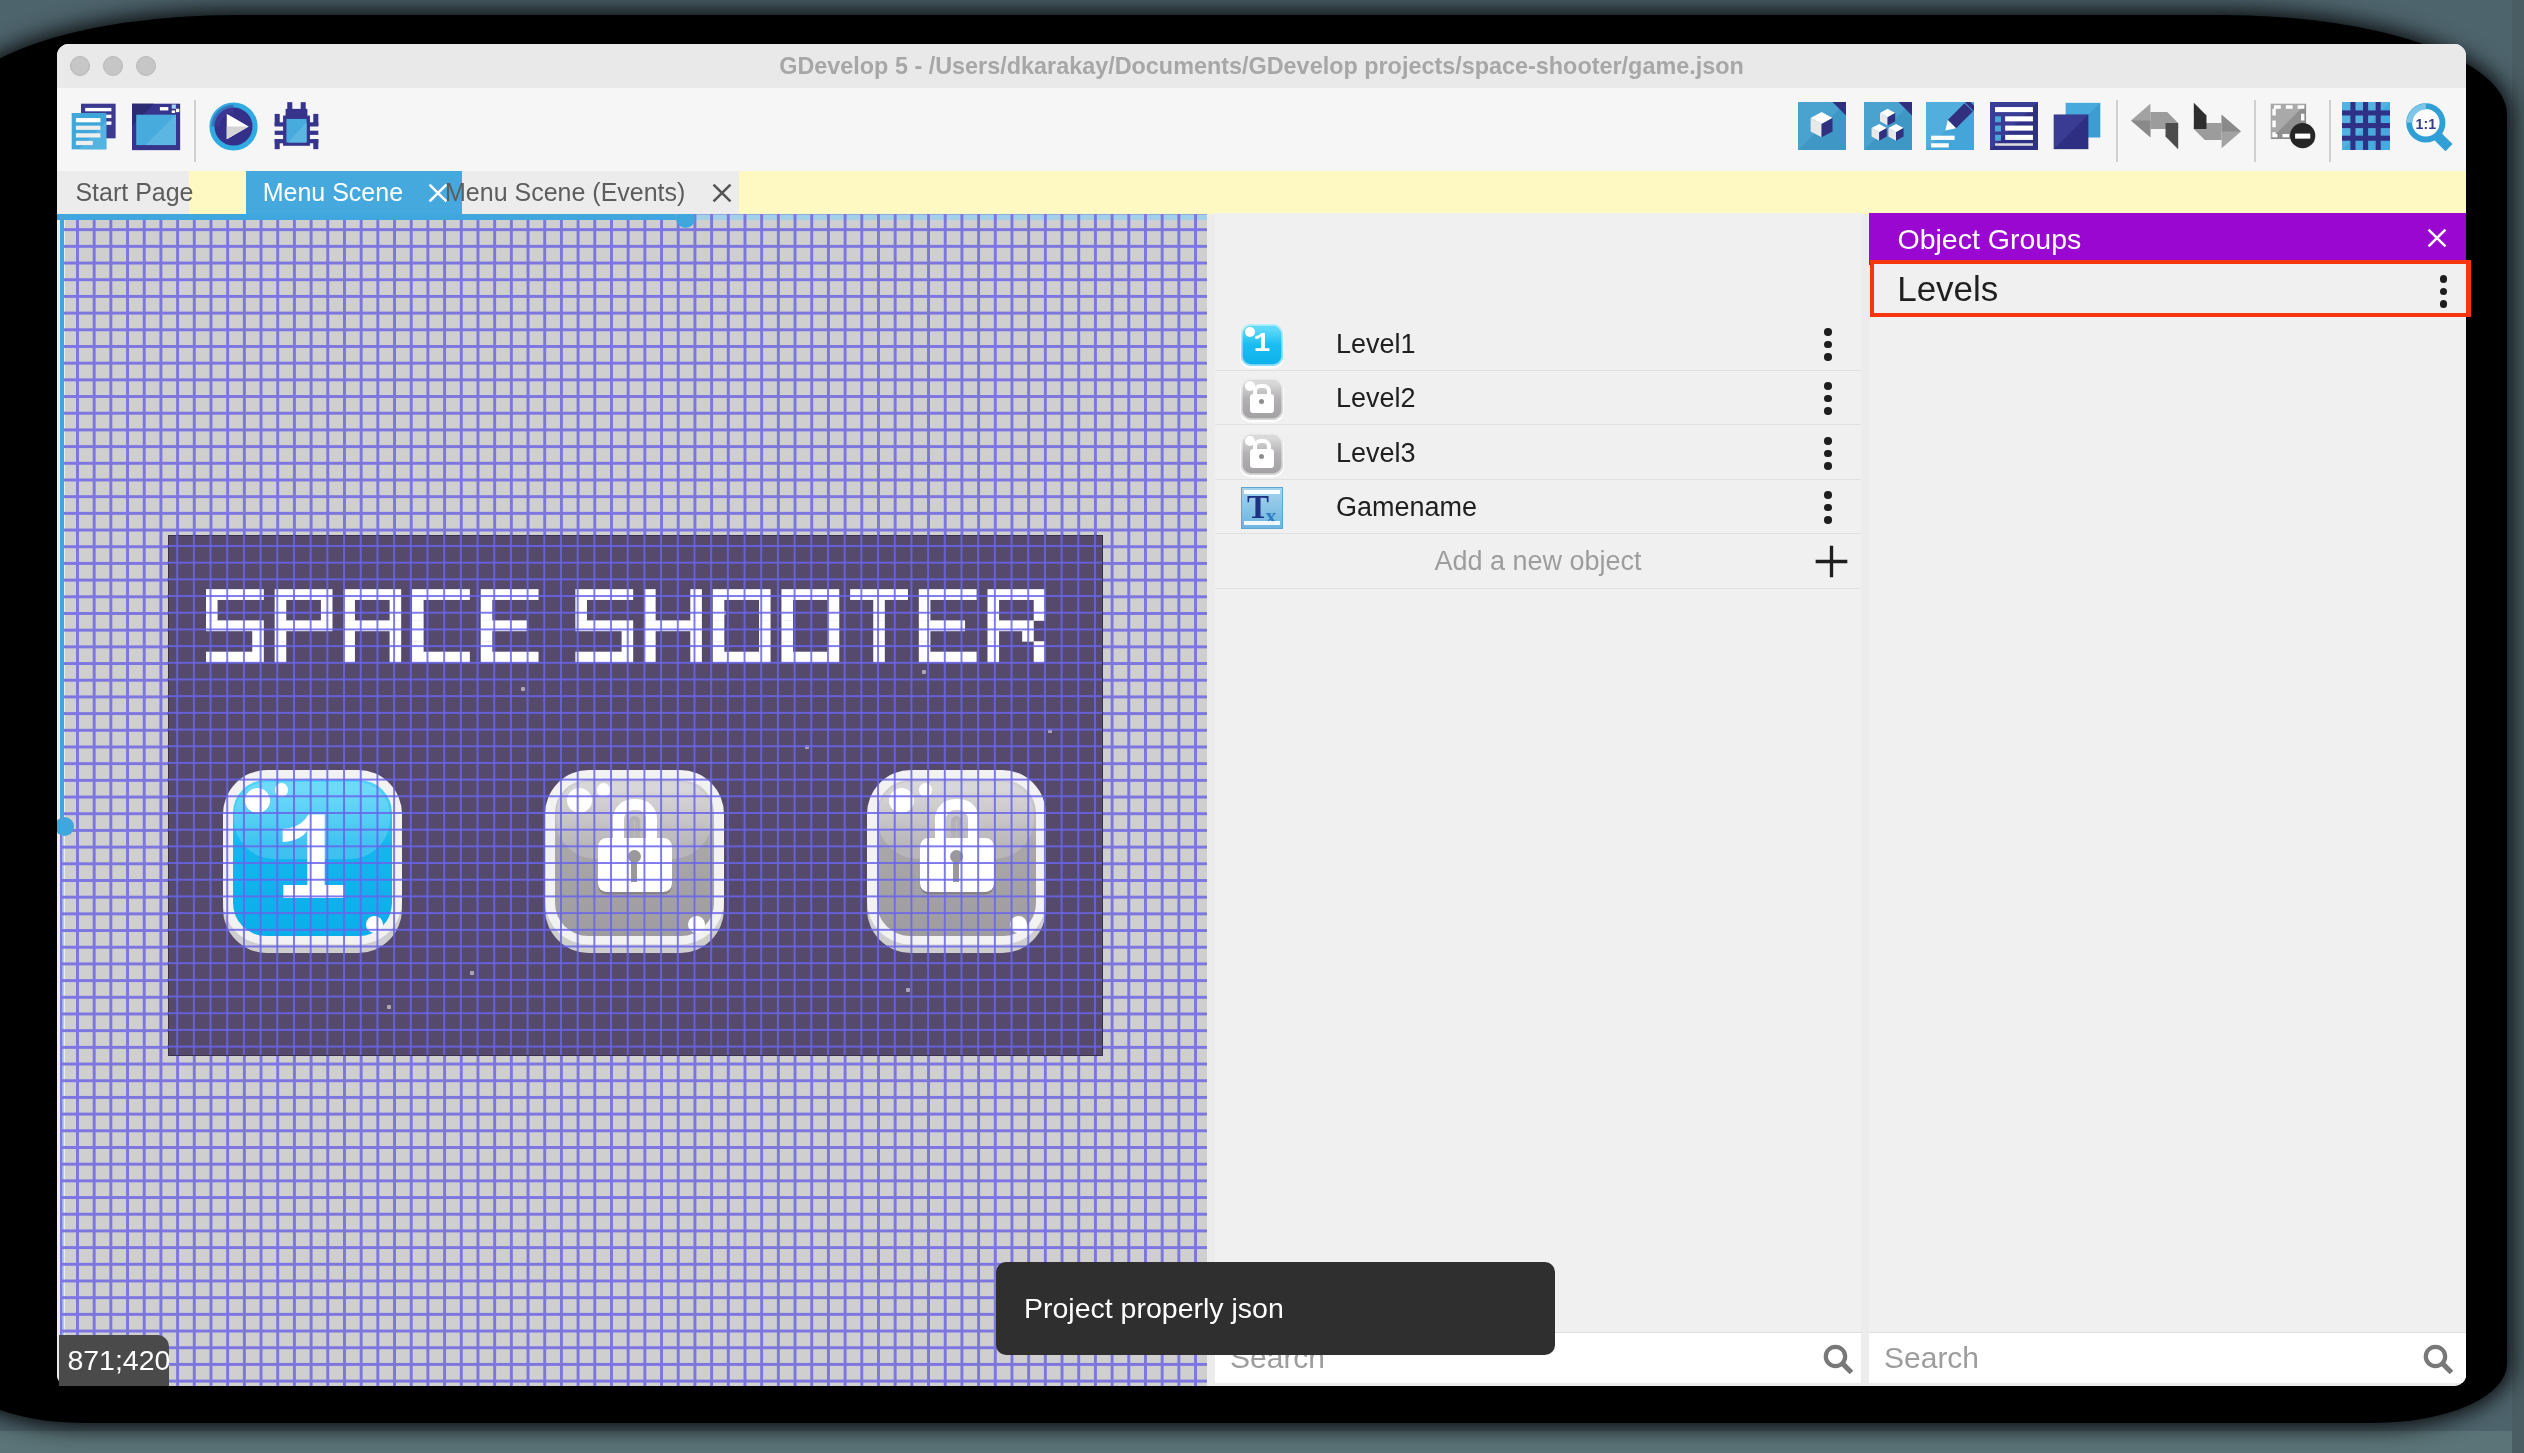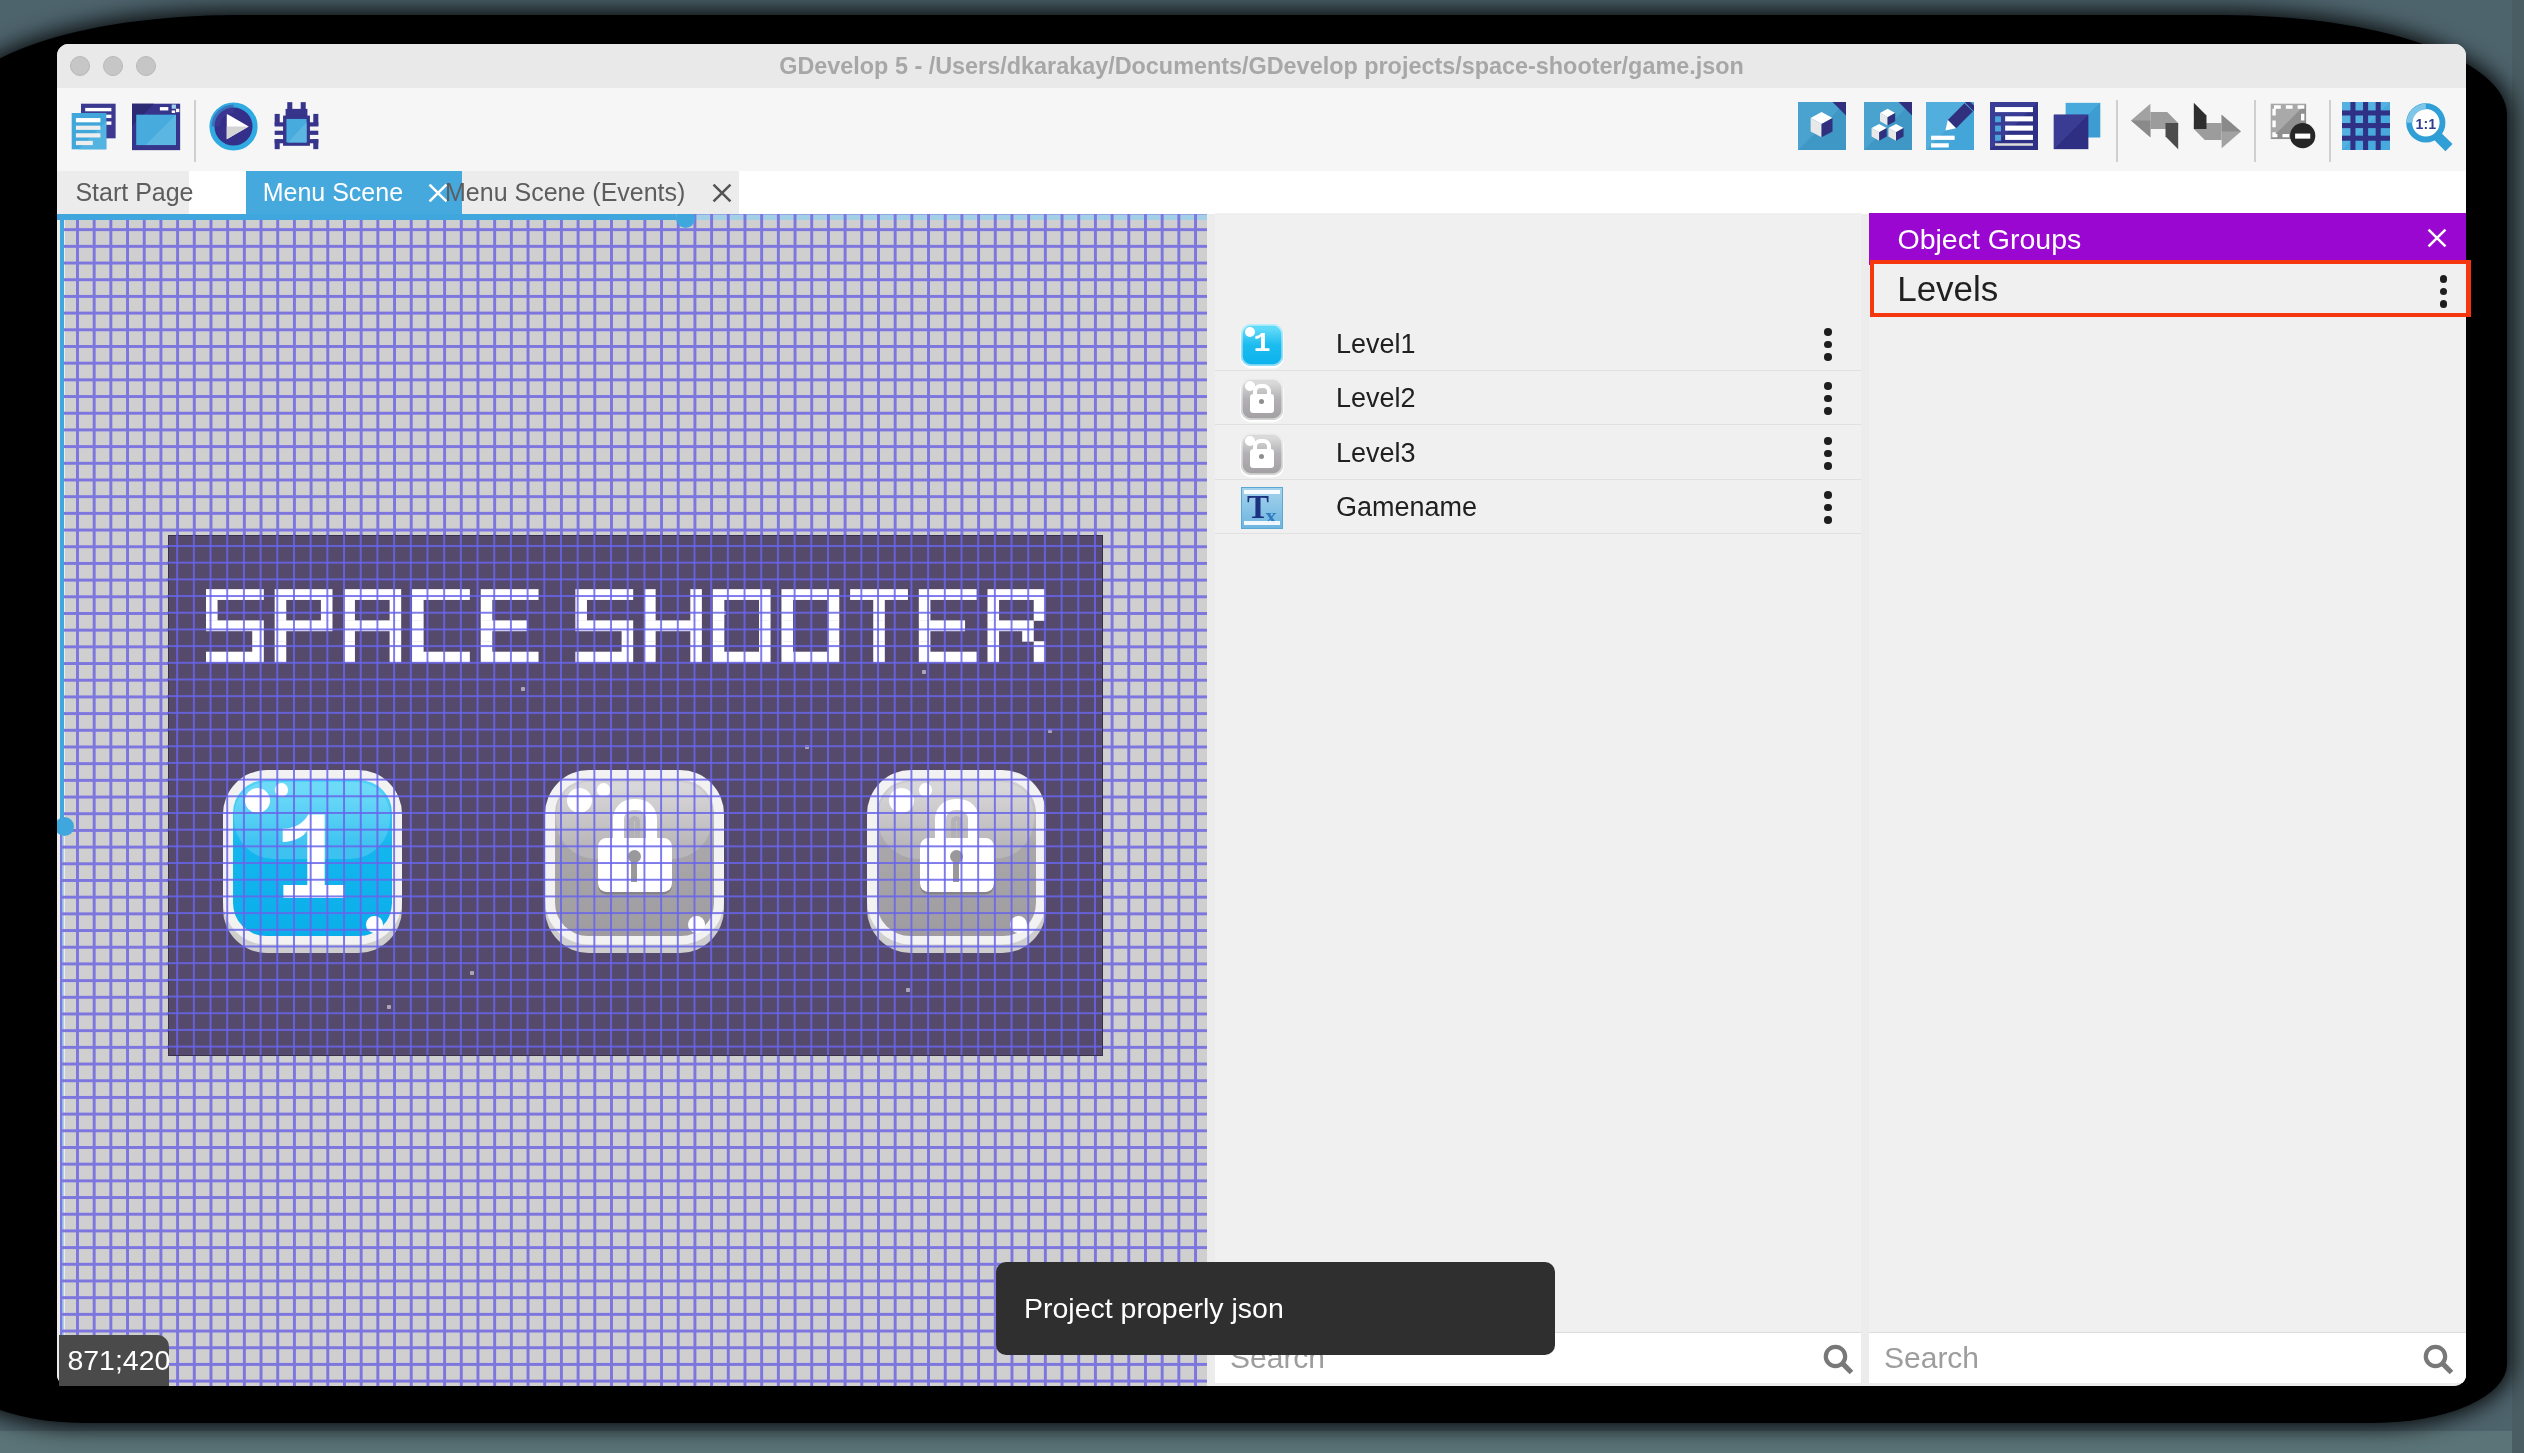--- a/index.html
+++ b/index.html
@@ -8,21 +8,21 @@
 #win{position:absolute;left:57px;top:44px;width:2409px;height:1342px;background:#ececec;border-radius:11.7px;overflow:hidden;isolation:isolate;}
 
 #titlebar{position:absolute;left:0;top:0;width:2409px;height:44px;background:#e9e9e9;border-bottom:0.8px solid #d4d4d4;}
 .tl{position:absolute;top:11.7px;width:20px;height:20px;border-radius:50%;background:#c6c6c6;border:0.8px solid #b8b8b8;box-sizing:border-box;}
 #title{position:absolute;left:0;right:0;top:0;height:44px;line-height:45px;text-align:center;font-size:23.4px;font-weight:bold;color:#a7a7a7;letter-spacing:0px;}
 
 #toolbar{position:absolute;left:0;top:44px;width:2409px;height:83px;background:#f6f6f6;}
 .sep{position:absolute;top:11.7px;width:1.7px;height:62px;background:#cfcfcf;}
 .ticon{position:absolute;top:14.2px;}
 
-#tabbar{position:absolute;left:0;top:127px;width:2409px;height:43px;background:#ffffff;}
+#tabbar{position:absolute;left:0;top:127px;width:2409px;height:43px;background:#fef9c3;}
 .tabbg{position:absolute;top:0;height:43px;background:#ececec;}
 #tabbar .tab{position:absolute;top:0;height:43px;line-height:43px;font-size:25px;color:#5d5d5d;}
 #activetab{position:absolute;left:152px;top:0;width:216px;height:43px;background:#45a9de;margin-left:37px;}
 
 #canvas{position:absolute;left:0;top:170px;width:1150px;height:1172px;background:#ececec;overflow:hidden;}
 #hscroll-track{position:absolute;left:7.5px;top:0;width:1143px;height:5.9px;background:#a3cfe7;}
 #hscroll-thumb{position:absolute;left:0;top:0;width:619px;height:5.9px;background:#3fa7de;z-index:2;}
 #hscroll-bump{position:absolute;left:619px;top:-5px;width:19px;height:19px;border-radius:50%;background:#3fa7de;z-index:2;}
 #vscroll-track{position:absolute;left:3.3px;top:5px;width:4.2px;height:1167px;background:#a3cfe7;}
 #vscroll-thumb{position:absolute;left:3.3px;top:5px;width:4.2px;height:604px;background:#3fa7de;z-index:2;}
@@ -485,20 +485,26 @@
           <span class="bigT">T</span>
           <span class="smx">x</span>
         </div>
         <div class="rowlabel">Gamename</div>
         <div class="dots">
           <i style="top:0;"></i>
           <i style="top:12.6px;"></i>
           <i style="top:25px;"></i>
         </div>
       </div>
+    <div class="addrow" style="top:321px;">
+        <span class="addlabel">Add a new object</span>
+      <svg style="position:absolute;left:599px;top:10px;" width="35" height="35" viewBox="0 0 42 42">
+          <path d="M21 2 V40 M2 21 H40" stroke="#1e1e1e" stroke-width="4"></path>
+        </svg>
+    </div>
     <div class="search">
         <span class="ph">Search</span>
       <svg style="position:absolute;left:607px;top:10px;" width="32" height="32" viewBox="0 0 38 38">
           <circle cx="16" cy="16" r="11.5" fill="none" stroke="#787878" stroke-width="5"></circle>
           <line x1="24.5" y1="24.5" x2="35" y2="35" stroke="#787878" stroke-width="6"></line>
         </svg>
     </div>
   </div>
   <div id="grppanel" class="panel">
     <div class="phead"><span class="t">Object Groups</span>

